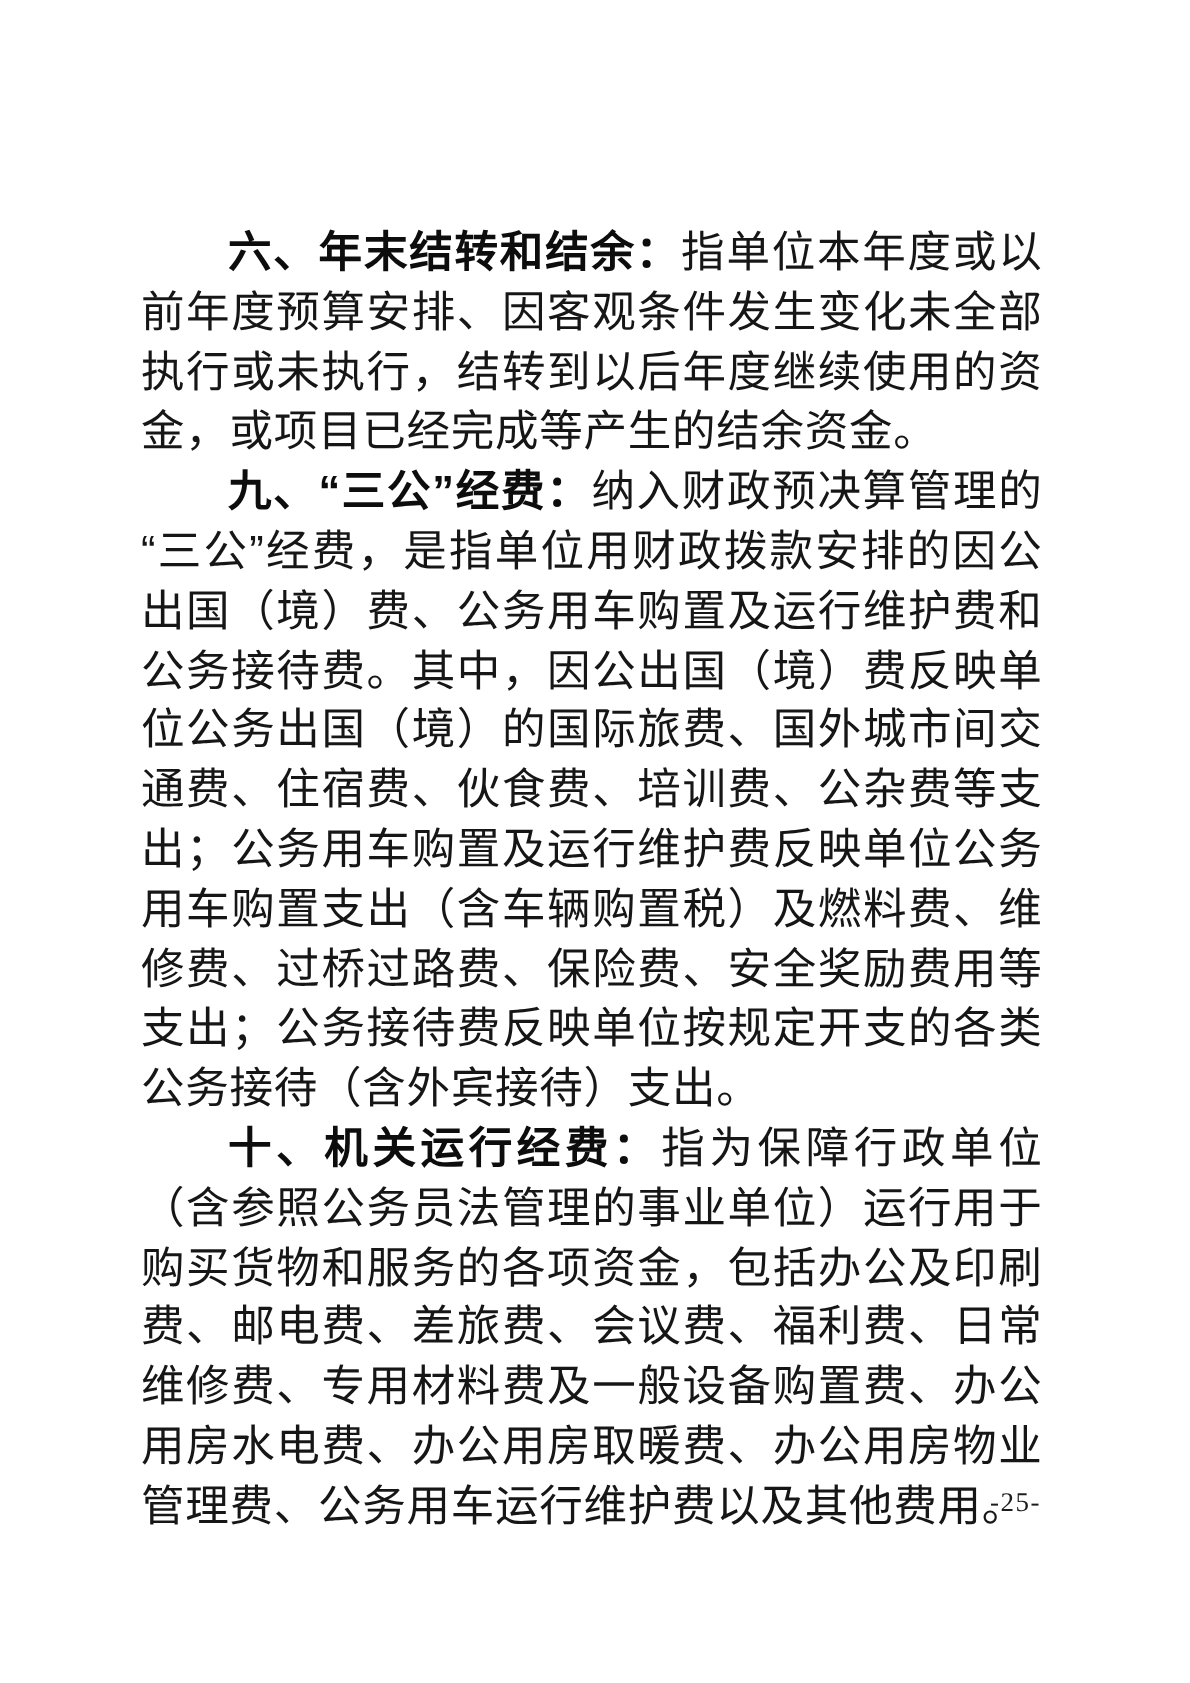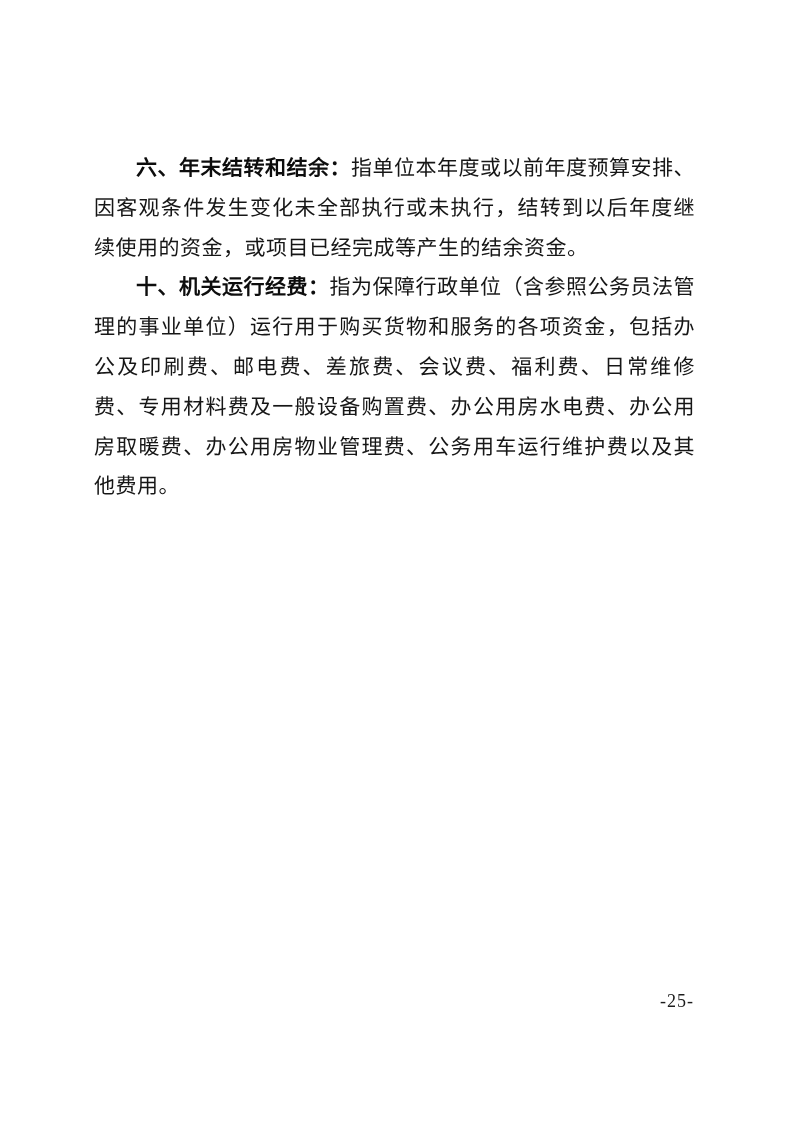--- a/index.html
+++ b/index.html
@@ -20,22 +20,22 @@
     color: #141414;
   }
   .content {
     position: absolute;
     left: 94px;
     top: 150px;
     width: 601px;
   }
   .para {
     margin: 0;
-    font-family: Liberation Mono, monospace;
-    font-size: 21px;
+    font-family: Liberation Sans, sans-serif;
+    font-size: 29px;
     line-height: 39.8px;
     letter-spacing: 0.5px;
     text-align: justify;
     text-indent: 2em;
     color: #161616;
   }
   .lead {
     font-weight: bold;
     color: #0d0d0d;
   }
@@ -50,16 +50,17 @@
     letter-spacing: 1px;
     color: #1c1c1c;
   }
 </style>
 </head>
 <body>
 
 <div class="page">
   <main class="content">
     <p class="para"><strong class="lead">六、年末结转和结余：</strong><span>指单位本年度或以前年度预算安排、因客观条件发生变化未全部执行或未执行，结转到以后年度继续使用的资金，或项目已经完成等产生的结余资金。</span></p>
+    <p class="para"><strong class="lead">九、“三公”经费：</strong><span>纳入财政预决算管理的“三公”经费，是指单位用财政拨款安排的因公出国（境）费、公务用车购置及运行维护费和公务接待费。其中，因公出国（境）费反映单位公务出国（境）的国际旅费、国外城市间交通费、住宿费、伙食费、培训费、公杂费等支出；公务用车购置及运行维护费反映单位公务用车购置支出（含车辆购置税）及燃料费、维修费、过桥过路费、保险费、安全奖励费用等支出；公务接待费反映单位按规定开支的各类公务接待（含外宾接待）支出。</span></p>
     <p class="para"><strong class="lead">十、机关运行经费：</strong><span>指为保障行政单位（含参照公务员法管理的事业单位）运行用于购买货物和服务的各项资金，包括办公及印刷费、邮电费、差旅费、会议费、福利费、日常维修费、专用材料费及一般设备购置费、办公用房水电费、办公用房取暖费、办公用房物业管理费、公务用车运行维护费以及其他费用。</span></p>
   </main>
   <div class="page-number">-25-</div>
 </div>
 
 </body></html>

